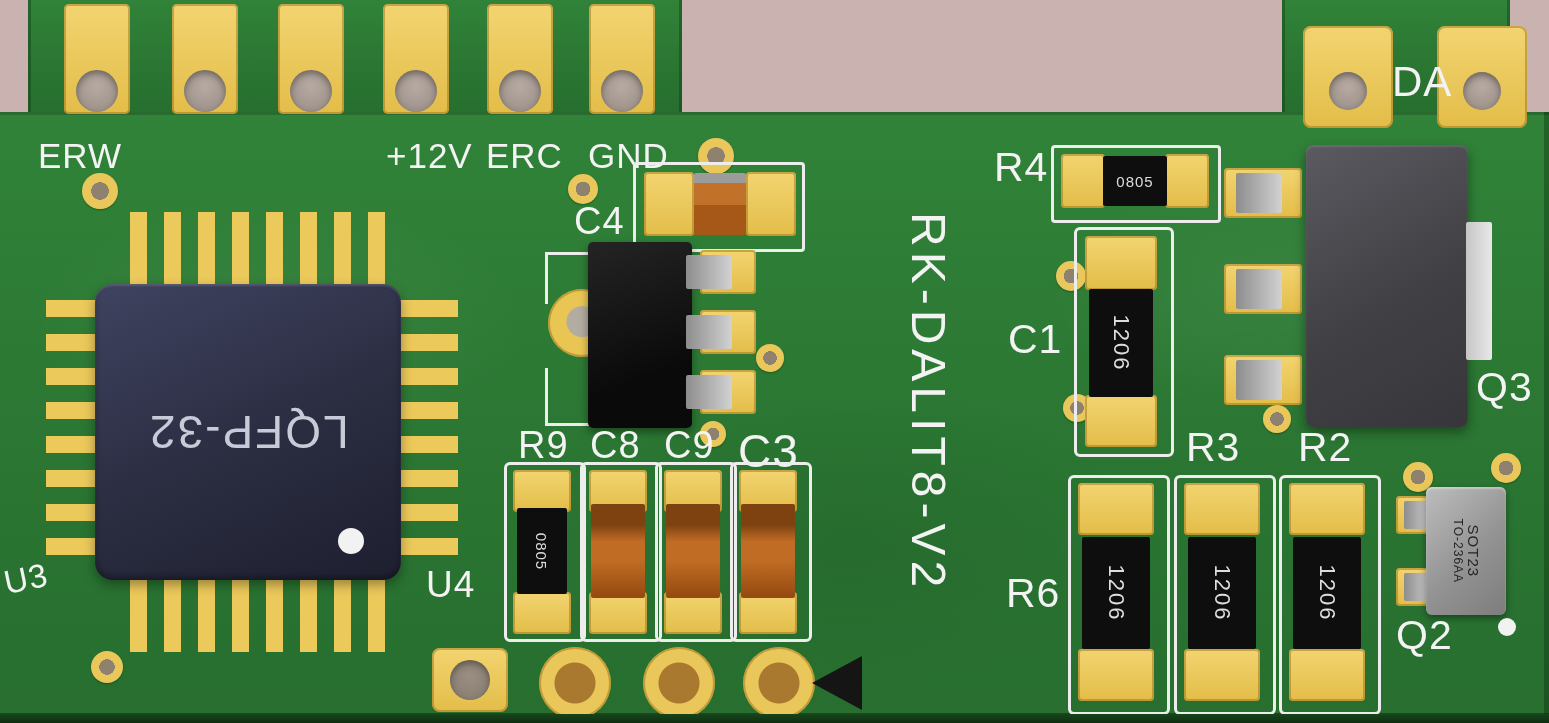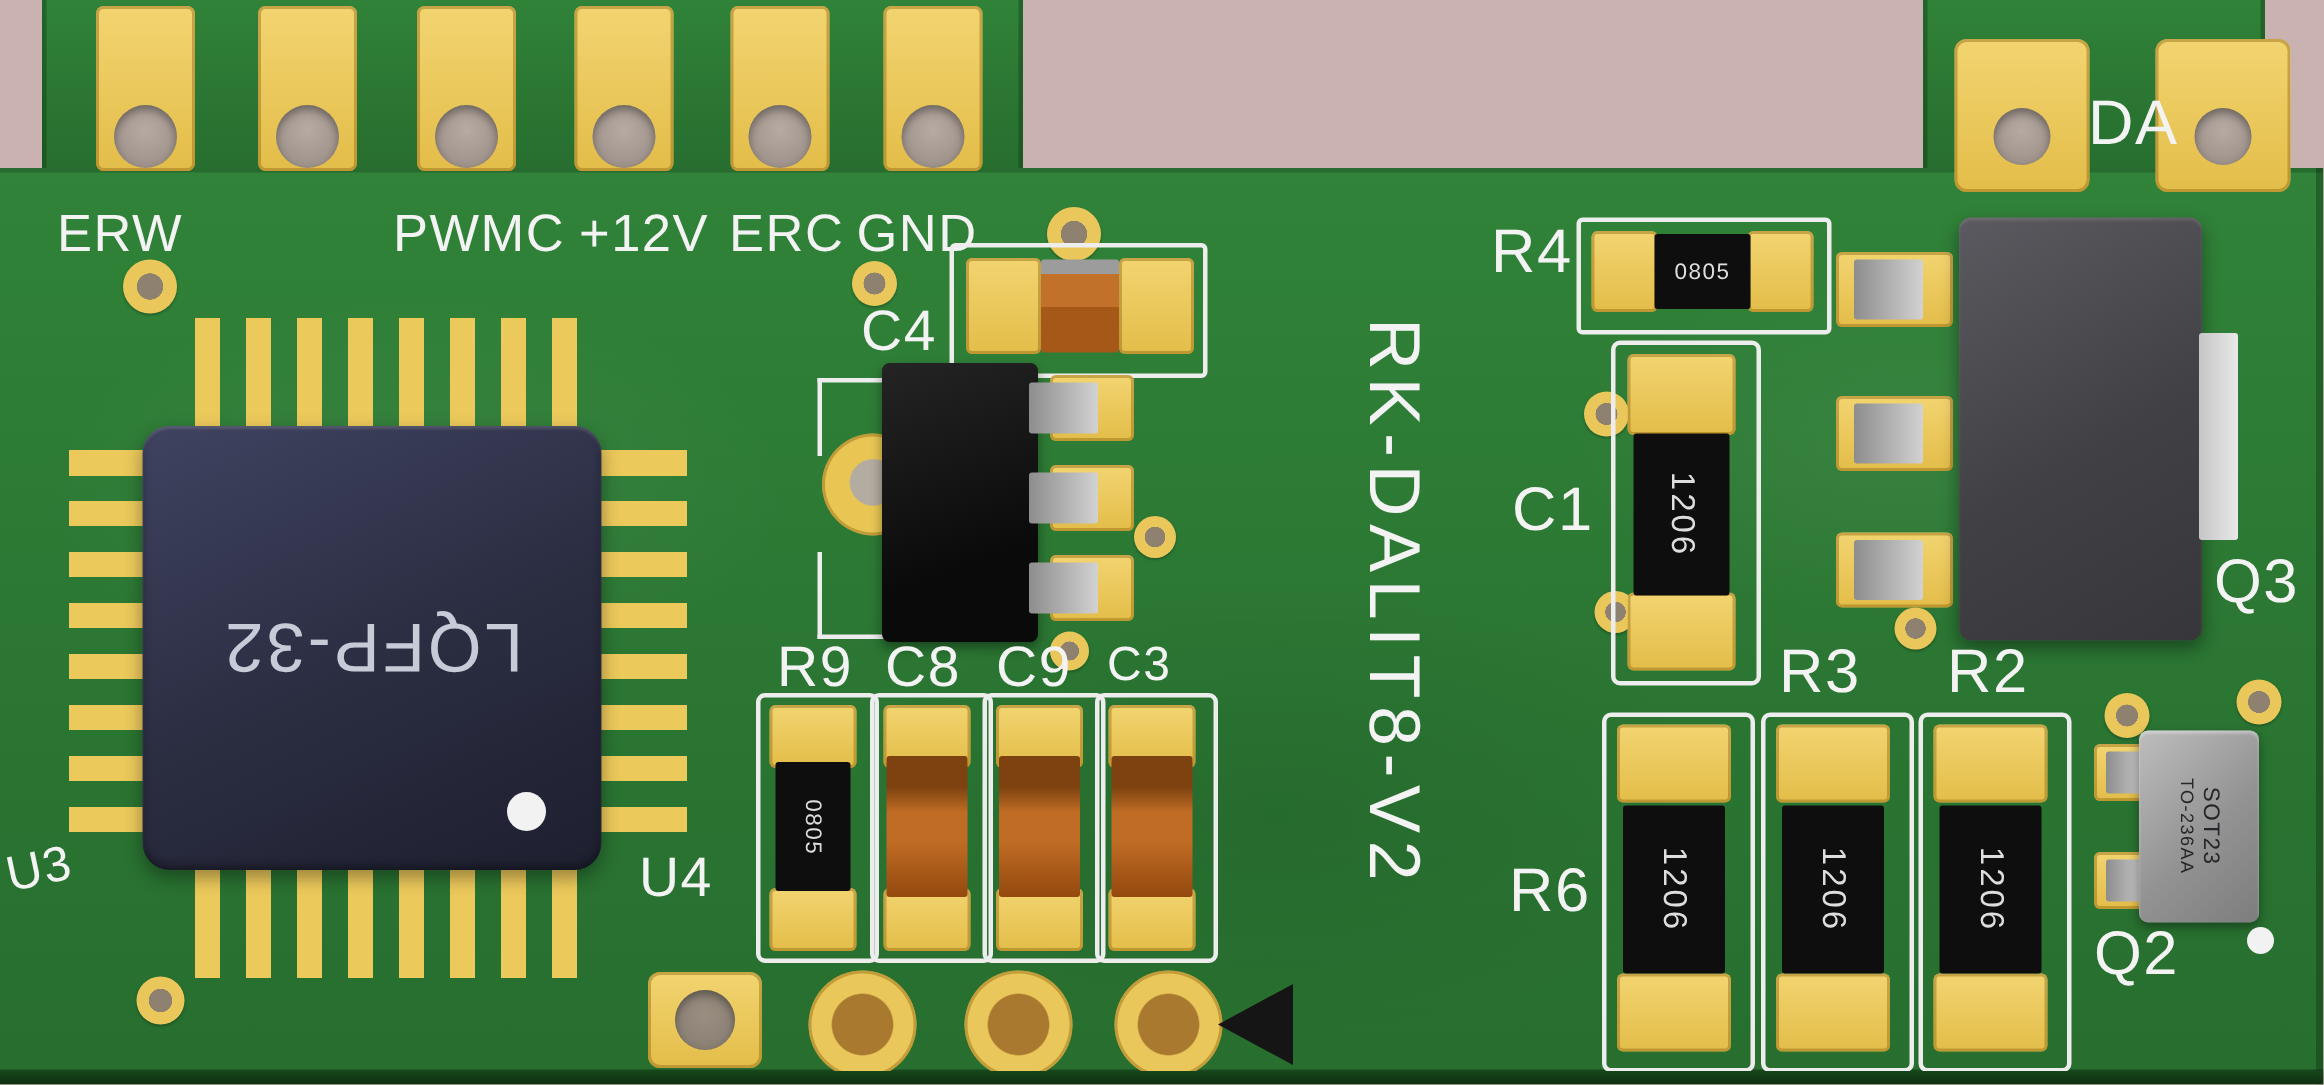--- a/index.html
+++ b/index.html
@@ -49,29 +49,29 @@
   .v6{left:1056px;top:261px;width:30px;height:30px}
   .v7{left:1063px;top:394px;width:28px;height:28px}
   .v8{left:1263px;top:405px;width:28px;height:28px}
   .v9{left:1403px;top:462px;width:30px;height:30px}
   .v10{left:1491px;top:453px;width:30px;height:30px}
   .v11{left:91px;top:651px;width:32px;height:32px}
 
   
   .silk{color:#f3f3f3;letter-spacing:1px;white-space:nowrap;}
   .lbl-conn{top:136px;font-size:35px;}
-  .l-erw{left:38px}.l-pwmw{left:128px}.l-pwmc{left:262px}.l-12v{left:386px}.l-erc{left:486px}.l-gnd{left:571px}
+  .l-erw{left:38px}.l-pwmw{left:128px}.l-pwmc{left:262px}.l-12v{left:386px}.l-erc{left:486px}.l-gnd{left:588px}
   .l-da{left:1392px;top:58px;font-size:42px;}
   .l-u3{left:4px;top:560px;font-size:33px;transform:rotate(-12deg);}
   .l-u4{left:426px;top:564px;font-size:37px;}
   .l-c4{left:574px;top:200px;font-size:38px;}
   .l-r9{left:518px;top:424px;font-size:38px;}
   .l-c8{left:590px;top:424px;font-size:38px;}
   .l-c9{left:664px;top:424px;font-size:38px;}
-  .l-c3{left:738px;top:424px;font-size:32px;}
+  .l-c3{left:738px;top:424px;font-size:46px;}
   .l-r4{left:994px;top:144px;font-size:41px;}
   .l-c1{left:1008px;top:316px;font-size:41px;}
   .l-q3{left:1476px;top:364px;font-size:41px;}
   .l-r3{left:1186px;top:424px;font-size:41px;}
   .l-r2{left:1298px;top:424px;font-size:41px;}
   .l-r6{left:1006px;top:570px;font-size:41px;}
   .l-q2{left:1396px;top:612px;font-size:41px;}
   .vtitle{left:956px;top:212px;font-size:48px;letter-spacing:5px;
           transform:rotate(90deg);transform-origin:0 0;}
 
@@ -212,21 +212,20 @@
       <div class="hole"></div>
     </div>
   <div class="abs gold cpad p5">
       <div class="hole"></div>
     </div>
   <div class="abs gold cpad p6">
       <div class="hole"></div>
     </div>
 
   <span class="abs silk lbl-conn l-erw">ERW</span>
-  <span class="abs silk lbl-conn l-pwmc">PWMC</span>
   <span class="abs silk lbl-conn l-12v">+12V</span>
   <span class="abs silk lbl-conn l-erc">ERC</span>
   <span class="abs silk lbl-conn l-gnd">GND</span>
 
   <div class="abs gold dapad da1">
       <div class="hole"></div>
     </div>
   <div class="abs gold dapad da2">
       <div class="hole"></div>
     </div>

